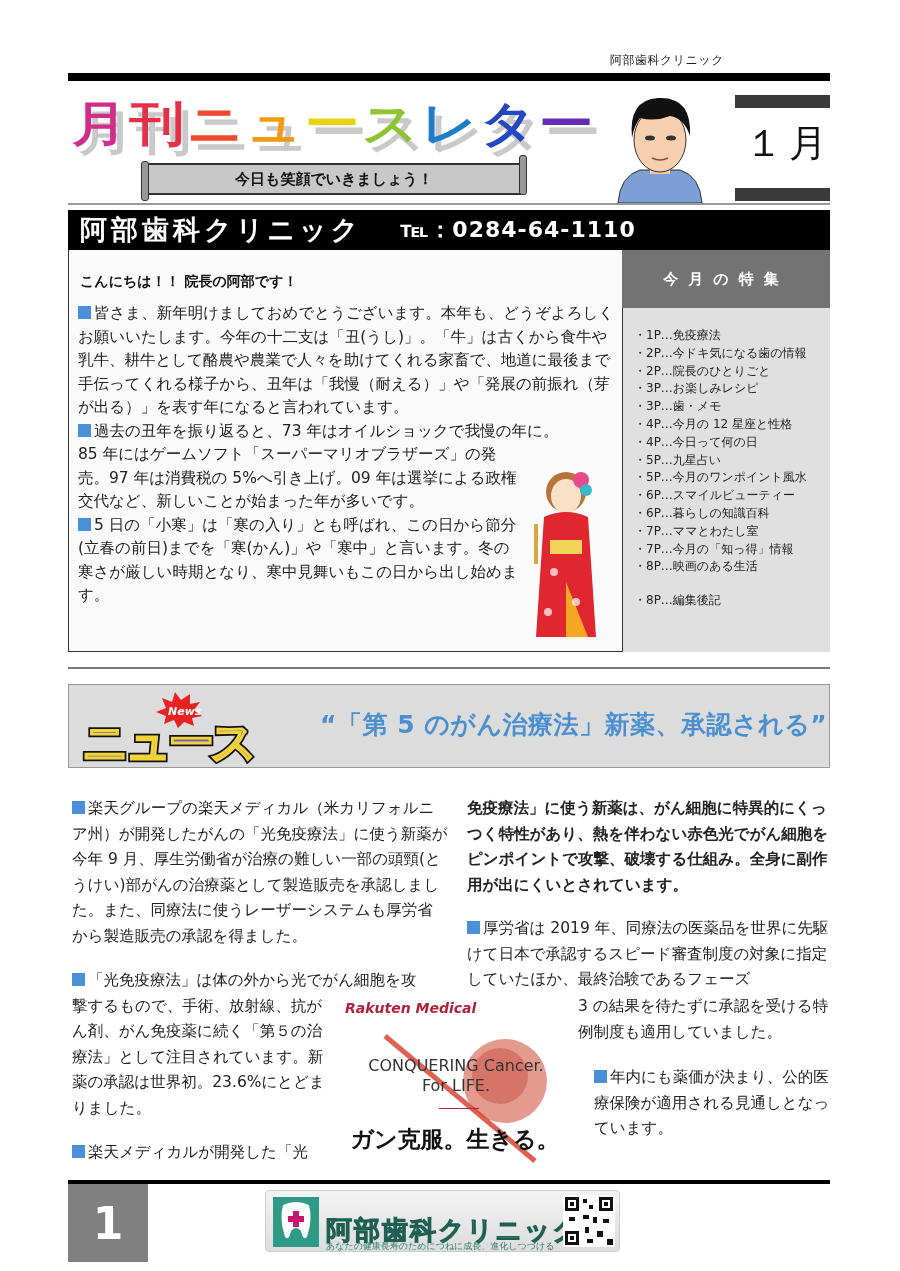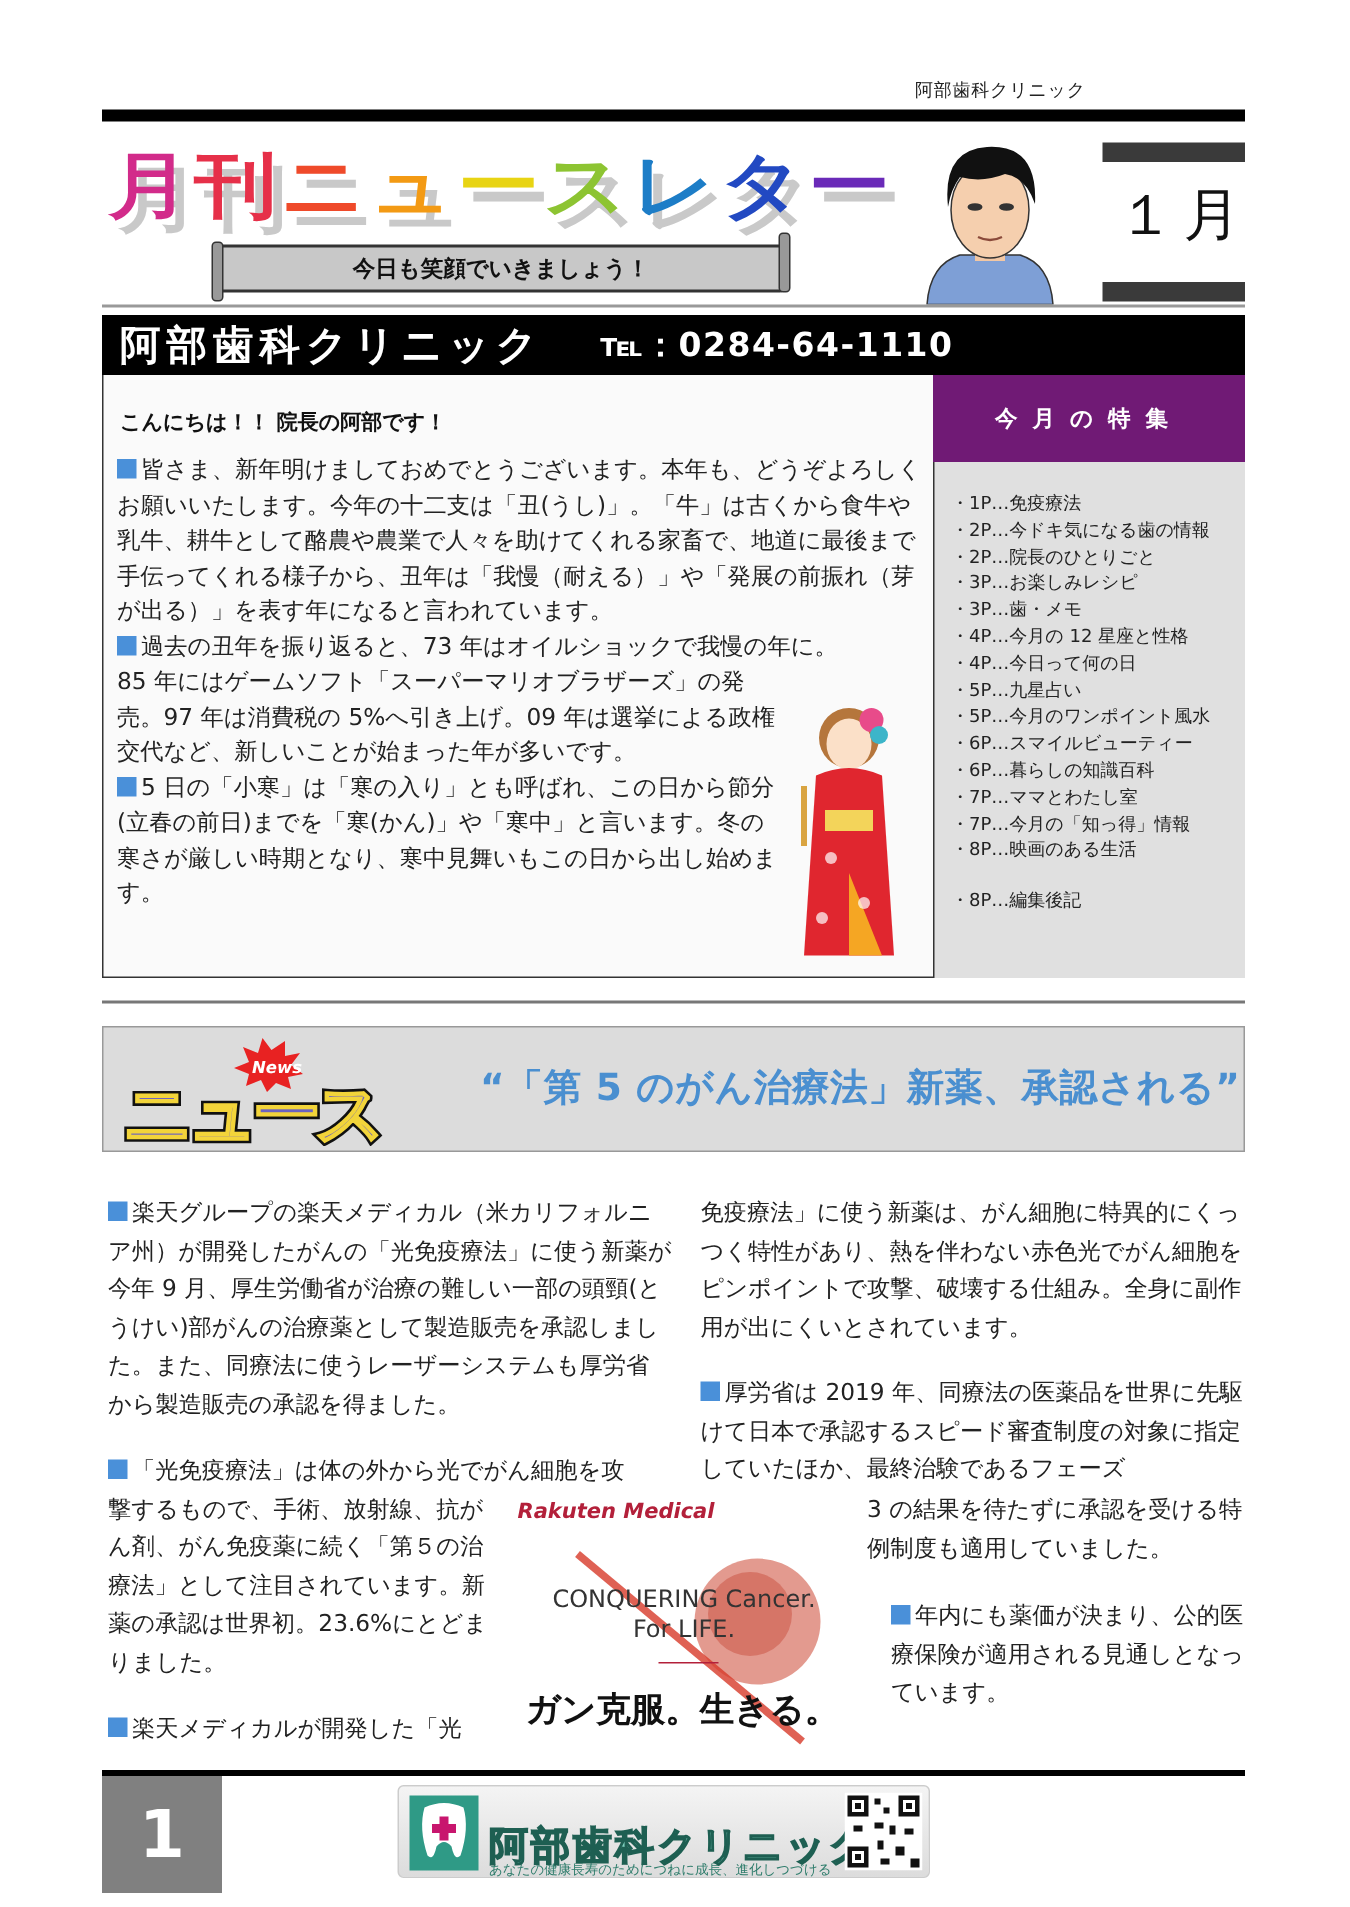--- a/index.html
+++ b/index.html
@@ -38,35 +38,35 @@
   .greet-box { left: 68px; top: 250px; width: 762px; height: 402px; border: 1px solid #333; border-top: none; background: #fafafa; }
   .greet-head { left: 80px; top: 273px; font-size: 14px; font-weight: bold; }
   .greet-text { left: 78px; top: 302px; width: 540px; font-size: 15.5px; line-height: 23.5px; color: #222; }
   .greet-text p { text-indent: 0; }
   .bullet { display: inline-block; width: 13px; height: 13px; background: #4a90d9; margin-right: 3px; vertical-align: -1px; }
   .narrow { width: 440px; }
 
   .kimono { left: 526px; top: 462px; width: 80px; height: 185px; }
 
   .toc { left: 622px; top: 250px; width: 208px; height: 402px; background: #e0e0e0; border-left: 1px solid #333; }
-  .toc-head { left: 622px; top: 250px; width: 208px; height: 58px; background: #701a75; color: #fff; font-size: 15px; font-weight: bold; letter-spacing: 10px; display: flex; align-items: center; justify-content: center; }
+  .toc-head { left: 622px; top: 250px; width: 208px; height: 58px; background: #737373; color: #fff; font-size: 15px; font-weight: bold; letter-spacing: 10px; display: flex; align-items: center; justify-content: center; }
   .toc-list { left: 634px; top: 327px; font-size: 12px; line-height: 17.8px; color: #222; list-style: none; }
   .toc-list li.gap { margin-top: 16px; }
 
   .mid-rule { left: 68px; top: 667px; width: 762px; height: 2px; background: #777; }
 
   
   .news-box { left: 68px; top: 684px; width: 762px; height: 84px; background: #dcdcdc; border: 1px solid #999; }
   .news-logo { left: 80px; top: 690px; width: 190px; height: 74px; }
   .news-headline { left: 320px; top: 708px; font-size: 25px; font-weight: bold; color: #4a8fd0; letter-spacing: 0.5px; white-space: nowrap; }
 
   
   .art { font-size: 15.5px; line-height: 25.5px; color: #222; }
   .col1a { left: 72px; top: 796px; width: 376px; }
-  .col2a { left: 467px; top: 796px; width: 375px; }
+  .col2a { left: 467px; top: 796px; width: 375px; font-weight: bold; }
   .col1b { left: 72px; top: 968px; width: 260px; }
   .col1b .first { width: 500px; white-space: nowrap; }
   .col1c { left: 72px; top: 1140px; width: 260px; }
   .col2b { left: 467px; top: 916px; width: 375px; }
   .col2c { left: 578px; top: 994px; width: 265px; }
   .col2d { left: 594px; top: 1065px; width: 250px; }
   .art p + p { margin-top: 10px; }
 
   .ad { left: 335px; top: 996px; width: 240px; height: 170px; background: #fff; }
   .ad-brand { position: absolute; left: 10px; top: 4px; font-size: 14px; font-weight: bold; color: #b3203a; font-style: italic; }

